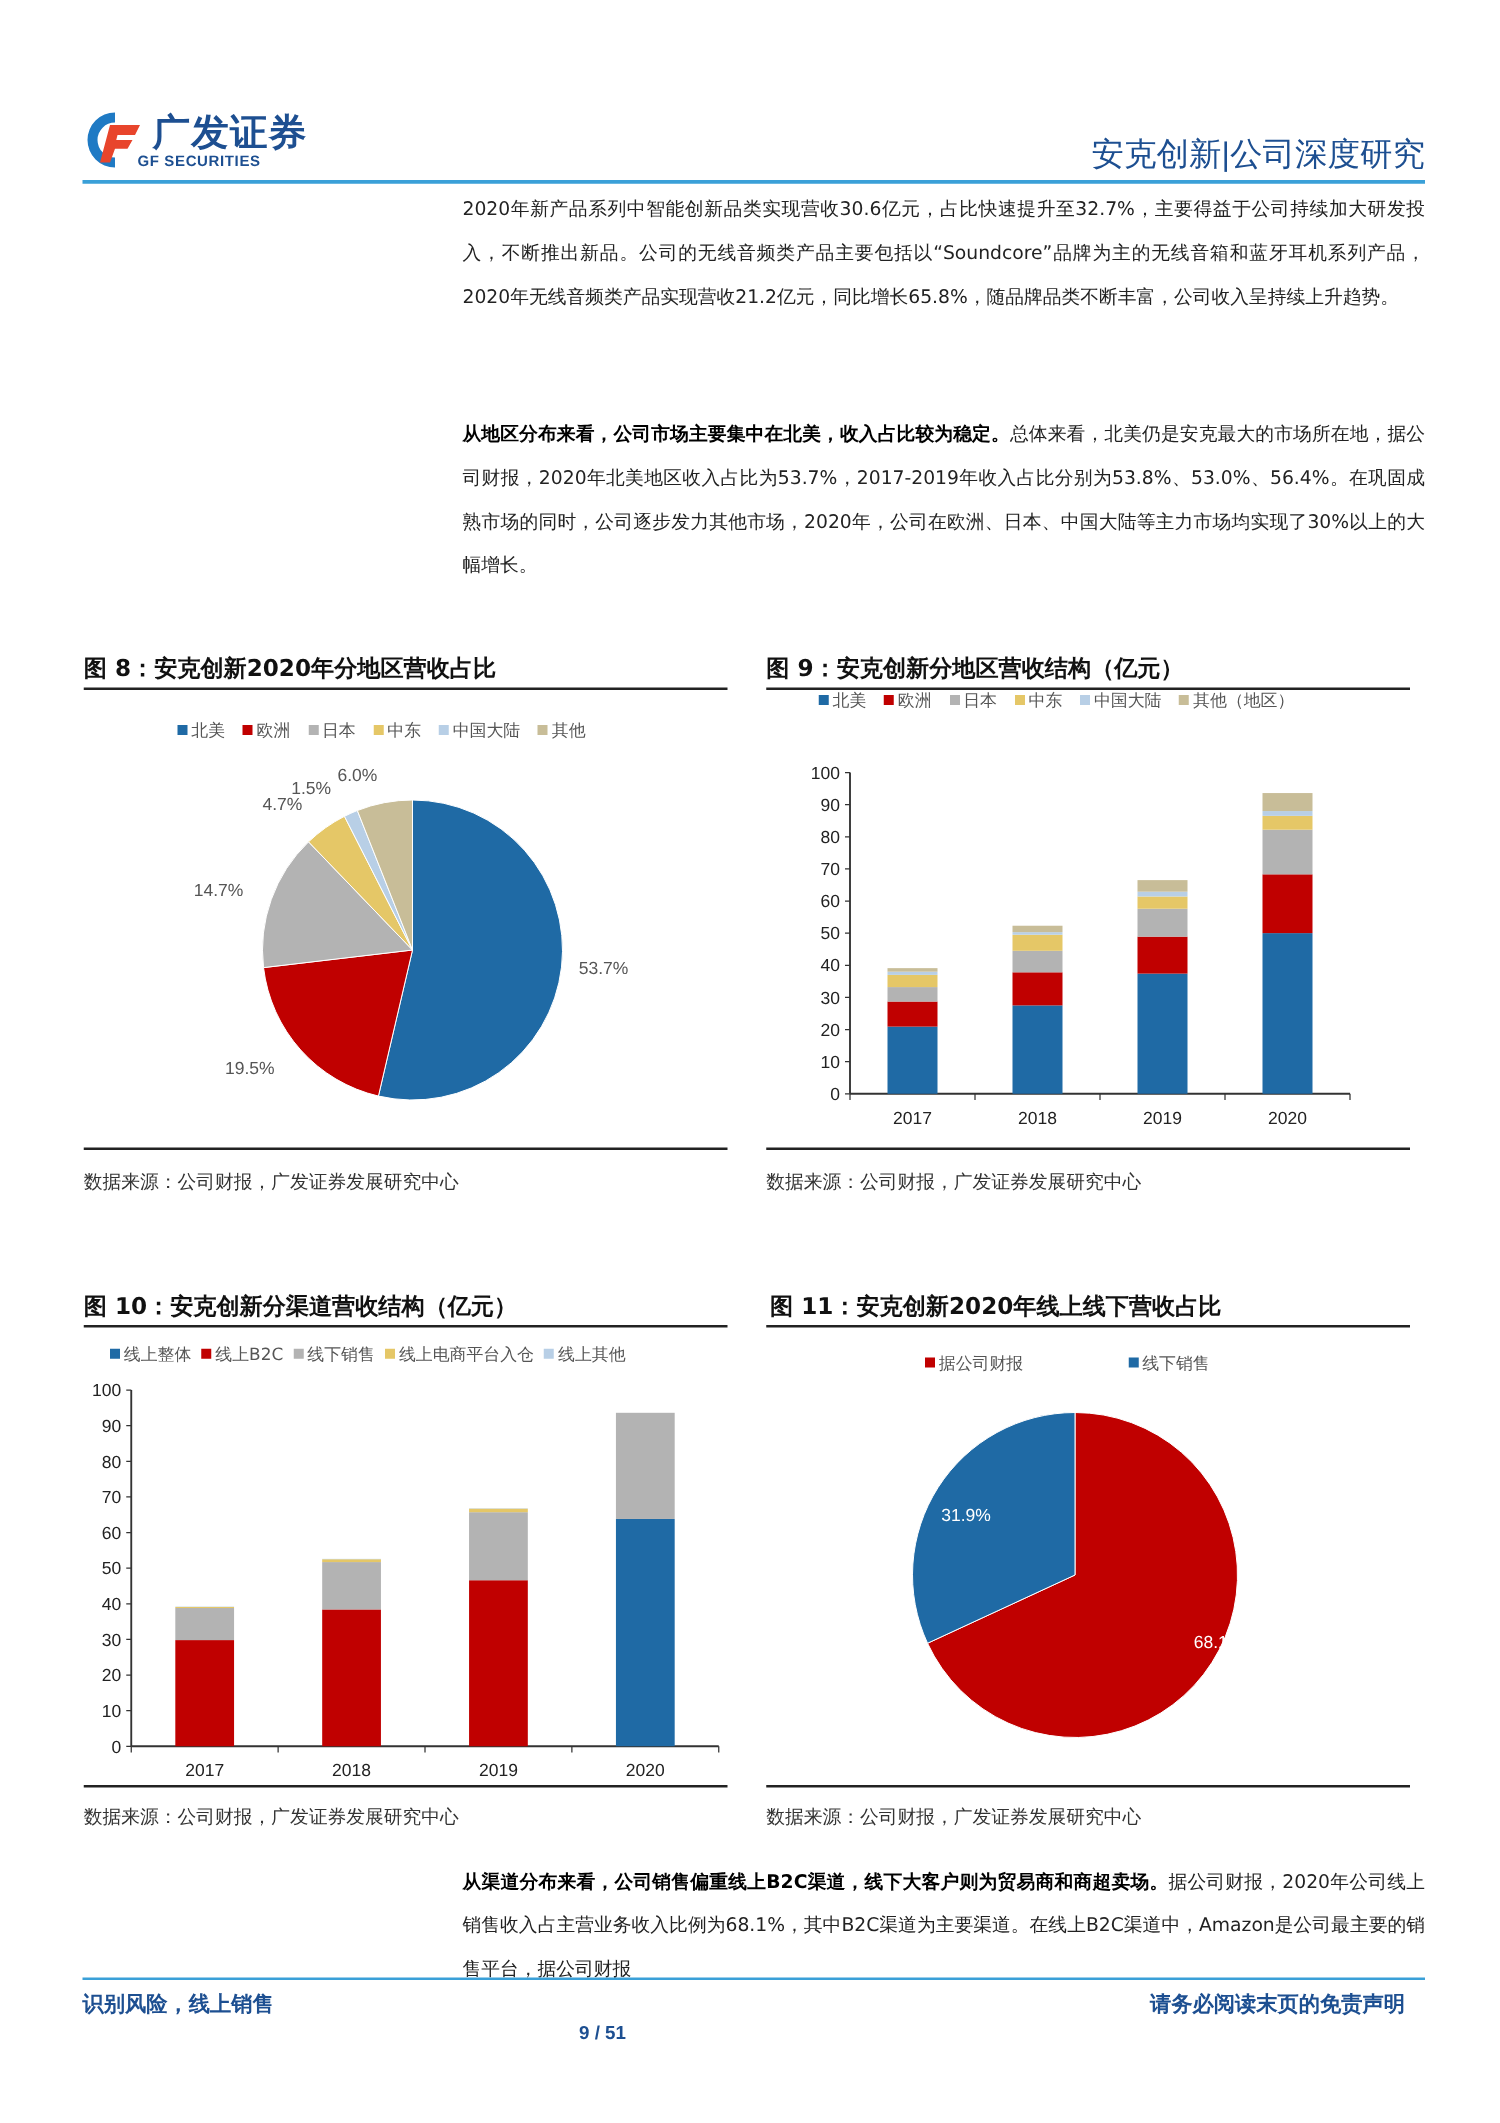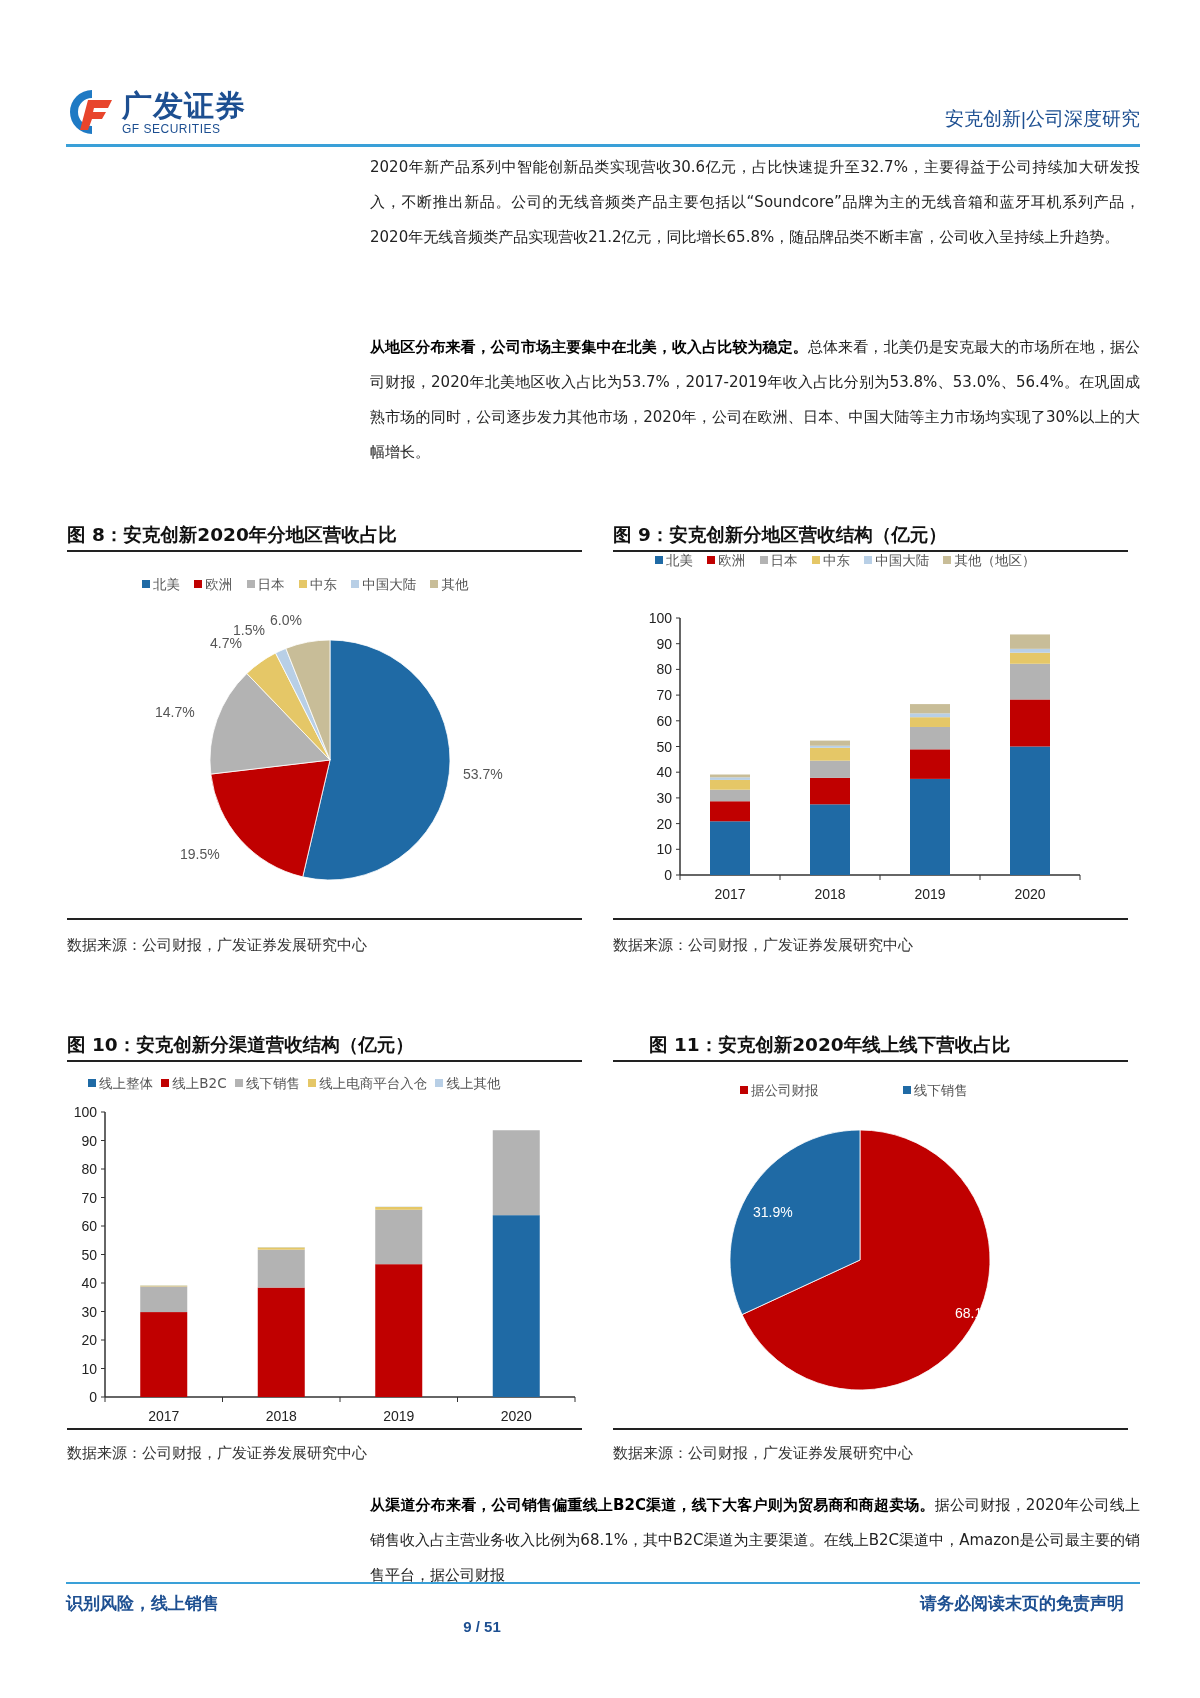--- a/index.html
+++ b/index.html
@@ -1,21 +1,21 @@
 <!DOCTYPE html>
 <html><head>
 <meta charset="utf-8">
 <style>
   * { margin:0; padding:0; box-sizing:border-box; }
   body { width:1200px; height:1698px; background:#fff; position:relative; font-family:"DejaVu Sans","Liberation Sans",sans-serif; color:#111; overflow:hidden; }
   .abs { position:absolute; }
   .logo { left:66px; top:86px; width:200px; height:52px; }
   .logo-cn { position:absolute; left:56px; top:0; font-size:30px; font-weight:bold; color:#1d4f91; letter-spacing:1px; }
-  .logo-en { position:absolute; left:56px; top:36px; font-size:12px; font-weight:normal; color:#1d4f91; letter-spacing:0.5px; font-family:"Liberation Sans",sans-serif; }
-  .header-right { right:60px; top:106px; font-size:19px; color:#1d4f91; font-family:"Liberation Sans",sans-serif; }
+  .logo-en { position:absolute; left:44px; top:36px; font-size:12px; font-weight:bold; color:#1d4f91; letter-spacing:0.5px; font-family:"Liberation Sans",sans-serif; }
+  .header-right { right:60px; top:106px; font-size:26px; color:#1d4f91; font-family:"Liberation Sans",sans-serif; }
   .header-rule { left:66px; top:144px; width:1074px; height:3px; background:#3aa0d8; }
   .para { left:370px; width:770px; font-size:15px; line-height:35px; color:#222; text-align:justify; }
   .para b { font-weight:bold; color:#000; }
   .fig-title { font-size:18.5px; font-weight:bold; color:#111; }
   .fig-rule { height:2px; background:#222; }
   .src { font-size:15px; color:#333; }
   .legend { font-size:13.5px; color:#555; white-space:nowrap; }
   .legend .sw { display:inline-block; width:8px; height:8px; margin-right:3px; vertical-align:1px; }
   .legend .li { margin-right:10px; }
   .pie-lbl { font-size:14px; color:#555; font-family:"Liberation Sans",sans-serif; }
@@ -203,21 +203,21 @@
       <rect x="305.25" y="106.62000000000003" width="47" height="0.28499999999996817" fill="#b8cfe6"></rect>
       <text x="328.75" y="321" text-anchor="middle" font-size="14" fill="#222" font-family="Liberation Sans, sans-serif">2019</text>
       <rect x="422.75" y="115.16999999999999" width="47" height="181.83" fill="#1f6aa5"></rect>
       <rect x="422.75" y="30.24000000000001" width="47" height="84.92999999999998" fill="#b3b3b3"></rect>
       <text x="446.25" y="321" text-anchor="middle" font-size="14" fill="#222" font-family="Liberation Sans, sans-serif">2020</text>
     </g>
 </svg>
 <div class="abs fig-rule" style="left:67px; top:1428px; width:515px;"></div>
 <div class="abs src" style="left:67px; top:1444px;">数据来源：公司财报，广发证券发展研究中心</div>
 
-<div class="abs fig-title" style="left:649px; top:1032px;">图 11：安克创新2020年线上线下营收占比</div>
+<div class="abs fig-title" style="left:616px; top:1032px;">图 11：安克创新2020年线上线下营收占比</div>
 <div class="abs fig-rule" style="left:613px; top:1060px; width:515px;"></div>
 <div class="abs legend" style="left:740px; top:1082px;">
   <span class="li" style="margin-right:80px"><span class="sw" style="background:#c00000"></span><span>据公司财报</span></span>
   <span class="li"><span class="sw" style="background:#1f6aa5"></span><span>线下销售</span></span>
 </div>
 <svg class="abs" style="left:720px; top:1120px;" width="280" height="280" viewBox="-140 -140 280 280">
   <g id="pie11">
       <path d="M0 0 L7.960204194457796e-15 -130 A130 130 0 1 1 -117.97297519034517 54.61114469353489 Z" fill="#c00000" stroke="#fff" stroke-width="0.8"></path>
       <path d="M0 0 L-117.97297519034517 54.61114469353489 A130 130 0 0 1 -2.3880612583373385e-14 -130 Z" fill="#1f6aa5" stroke="#fff" stroke-width="0.8"></path>
     </g>

